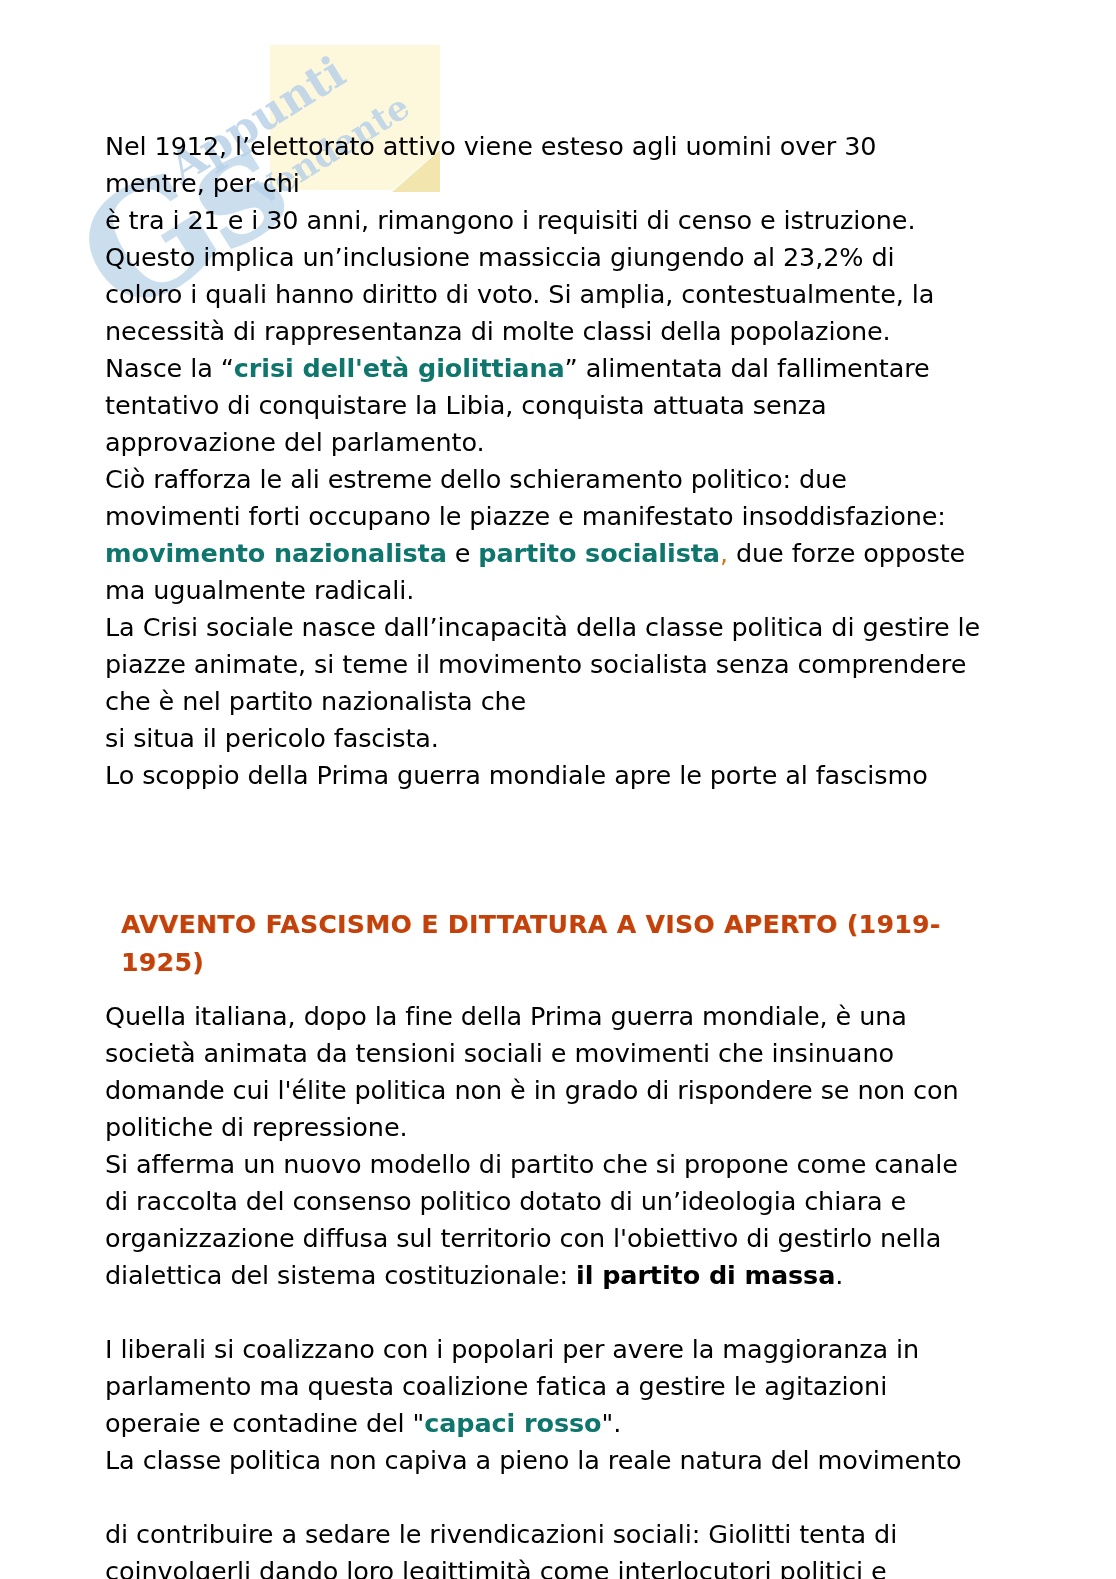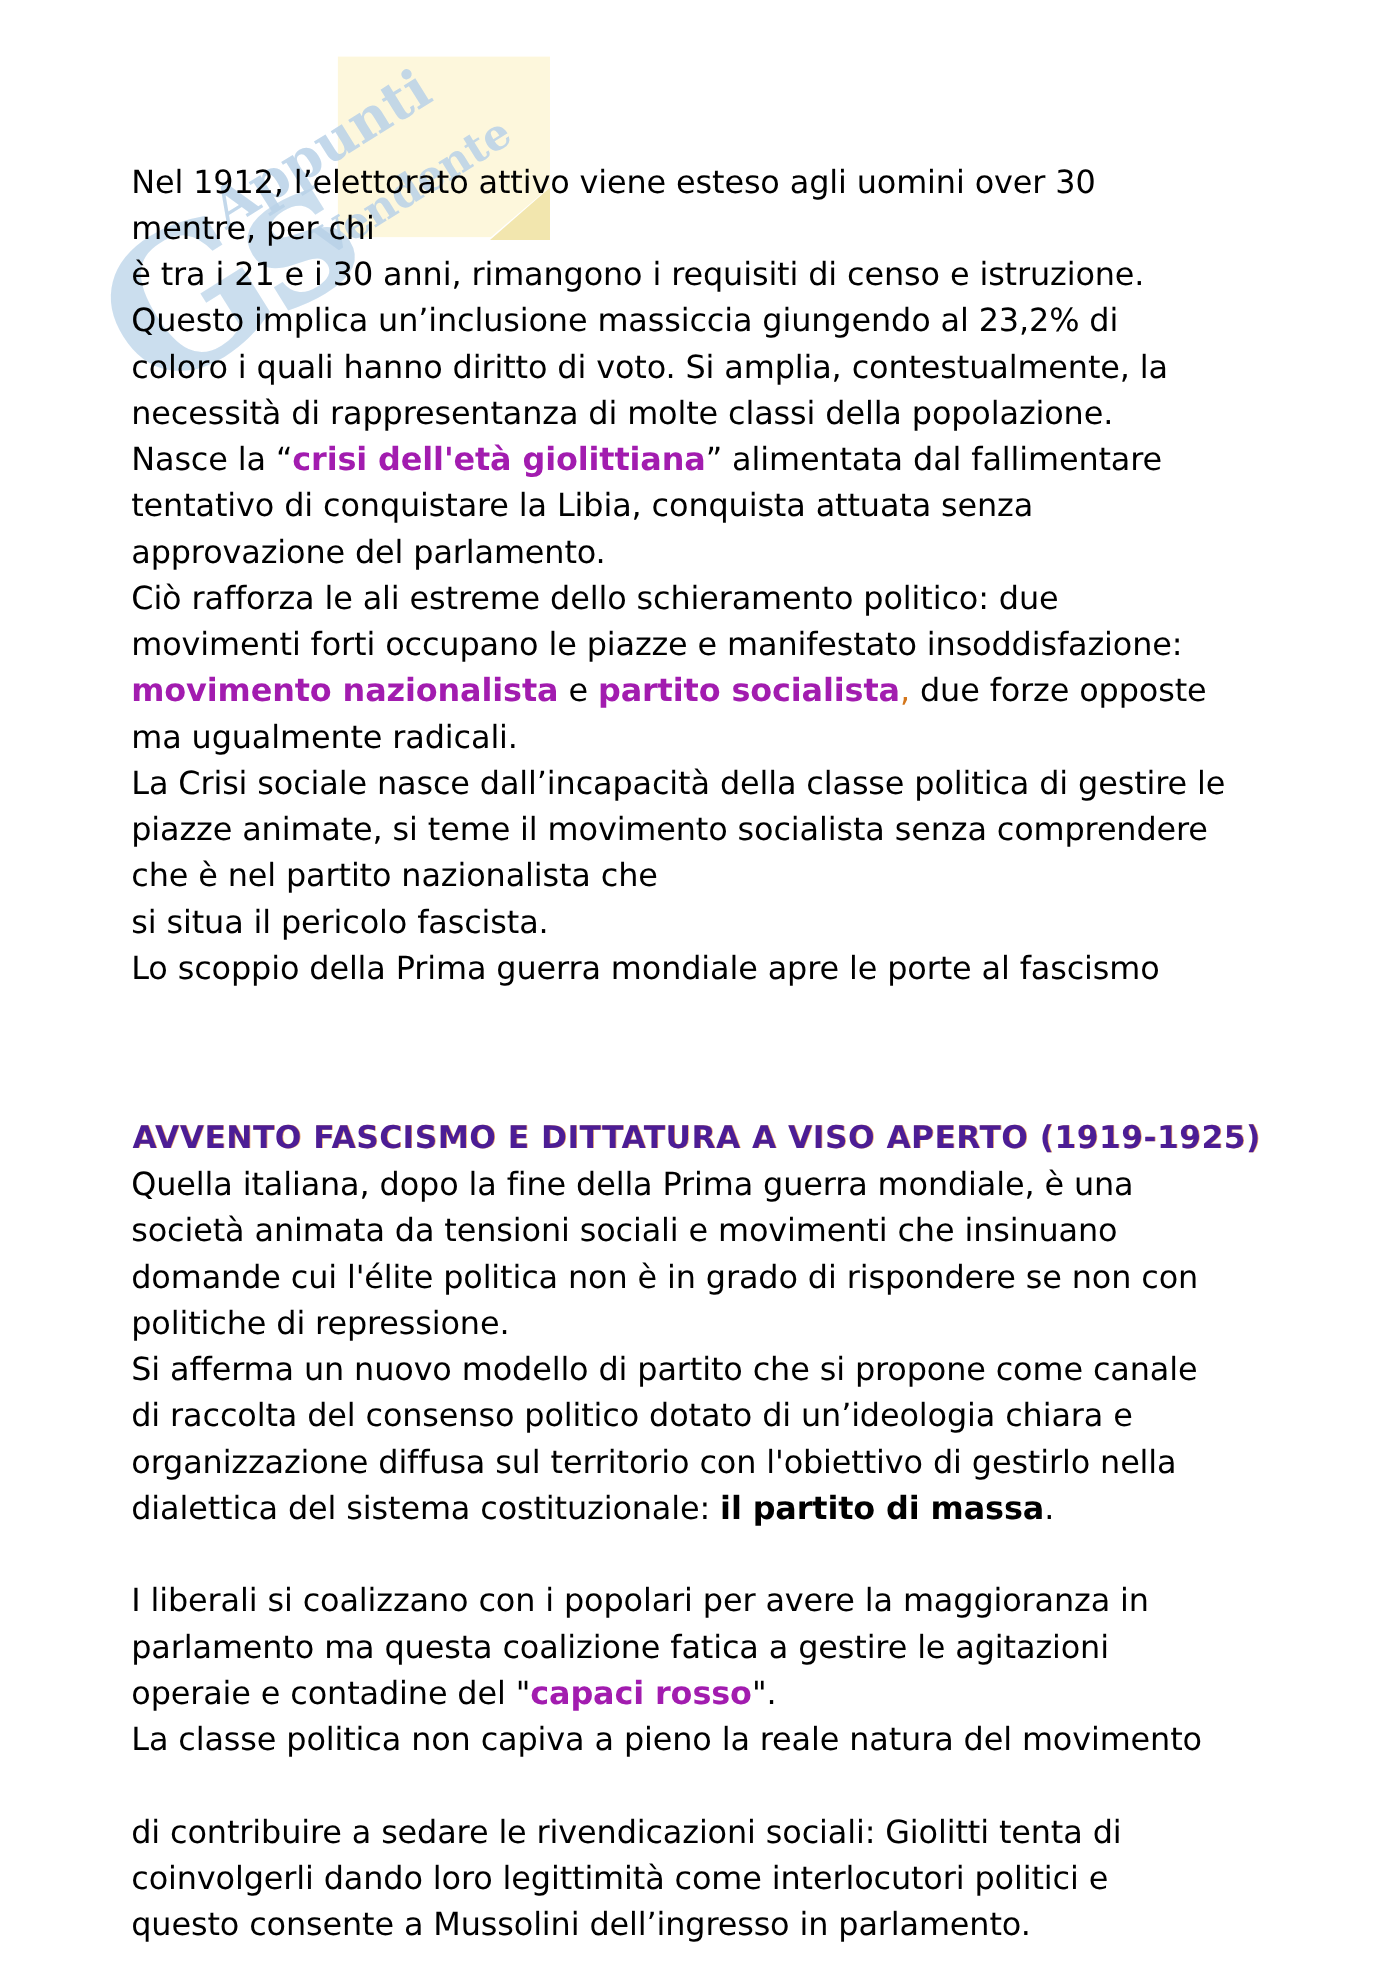--- a/index.html
+++ b/index.html
@@ -94,38 +94,38 @@
     top: 128px;
     width: 910px;
   }
   p.para {
     margin: 0;
     font-size: 25.5px;
     line-height: 37px;
     letter-spacing: -0.1px;
   }
   .orange-bold {
-    color: #a21caf;
+    color: #0f766e;
     font-weight: bold;
   }
   .orange-plain {
     color: #d4771c;
   }
   .u {
   }
   .bold {
     font-weight: bold;
   }
 
   h2.section-heading {
-    margin: 1px;
+    margin: 16px;
     font-size: 25px;
     line-height: 38px;
     font-weight: bold;
-    color: #4c1d95;
+    color: #c2410c;
     letter-spacing: 0.4px;
     text-shadow: 0.6px 0 0 #f0a868;
   }
   .gap-block {
     height: 96px;
   }
 </style>
 </head>
 <body>
 

